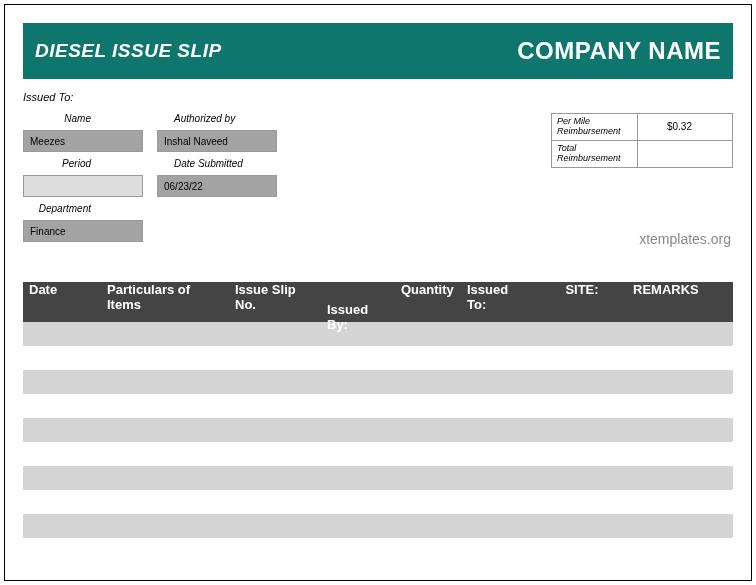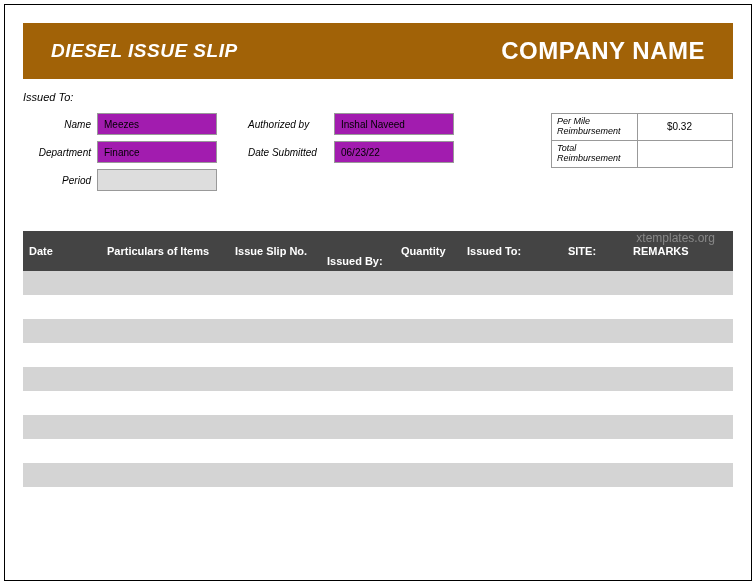--- a/index.html
+++ b/index.html
@@ -12,27 +12,27 @@
     }
     .outer-frame {
       border: 1px solid #000;
       margin: 4px;
       width: 748px;
       height: 577px;
       padding: 18px;
       position: relative;
     }
     .header-bar {
-      background: #a16207;
+      background: #0f766e;
       color: #fff;
       height: 56px;
       display: flex;
       justify-content: space-between;
       align-items: center;
-      padding: 0 28px;
+      padding: 0 12px;
     }
     .header-left {
       font-style: italic;
       font-weight: bold;
       font-size: 19px;
       letter-spacing: 0.5px;
     }
     .header-right {
       font-weight: bold;
       font-size: 24px;
@@ -54,39 +54,39 @@
       flex-direction: column;
       gap: 6px;
     }
     .form-col-middle {
       display: flex;
       flex-direction: column;
       gap: 6px;
     }
     .field-pair {
       display: flex;
-      align-items: center;
       gap: 6px;
+      flex-direction: column;
     }
     .field-label {
       font-style: italic;
       font-size: 10px;
       text-align: right;
       width: 68px;
     }
     .field-label-wide {
       font-style: italic;
       font-size: 10px;
       text-align: left;
       width: 80px;
       margin-left: 17px;
     }
     .field-input {
       border: 1px solid #999;
-      background: #a21caf;
+      background: #a3a3a3;
       height: 22px;
       width: 120px;
       font-size: 10px;
       padding: 0 6px;
       display: flex;
       align-items: center;
     }
     .field-input-gray {
       background: #ddd;
     }
@@ -115,35 +115,34 @@
       font-size: 10px;
       width: 62px;
       text-align: left;
       padding: 3px 8px;
       display: flex;
       align-items: center;
       justify-content: flex-end;
     }
     .watermark {
       position: absolute;
-      right: 36px;
+      right: 20px;
       top: 226px;
-      font-size: 12px;
+      font-size: 14px;
       color: #888;
     }
     .table-container {
       margin-top: 40px;
     }
     .table-header {
       background: #444;
       color: #fff;
       display: flex;
       height: 40px;
-      align-items: center;
-      font-size: 11px;
+      font-size: 13px;
       font-weight: bold;
     }
     .th {
       padding: 0 6px;
     }
     .col-date { width: 78px; }
     .col-particulars { width: 128px; }
     .col-slip { width: 92px; }
     .col-issuedby { width: 74px; margin-top: 20px; }
     .col-qty { width: 66px; }
@@ -177,29 +176,29 @@
   <div class="form-row">
 
     <div class="form-col-left">
       <div class="field-pair">
         <div class="field-label">Name</div>
         <div class="field-input">
             <span>Meezes</span>
           </div>
       </div>
       <div class="field-pair">
-        <div class="field-label">Department</div>
-        <div class="field-input">
-            <span>Finance</span>
-          </div>
-      </div>
-      <div class="field-pair">
         <div class="field-label">Period</div>
         <div class="field-input field-input-gray">
             <span></span>
+          </div>
+      </div>
+      <div class="field-pair">
+        <div class="field-label">Department</div>
+        <div class="field-input">
+            <span>Finance</span>
           </div>
       </div>
     </div>
 
     <div class="form-col-middle">
       <div class="field-pair">
         <div class="field-label-wide">Authorized by</div>
         <div class="field-input">
             <span>Inshal Naveed</span>
           </div>

